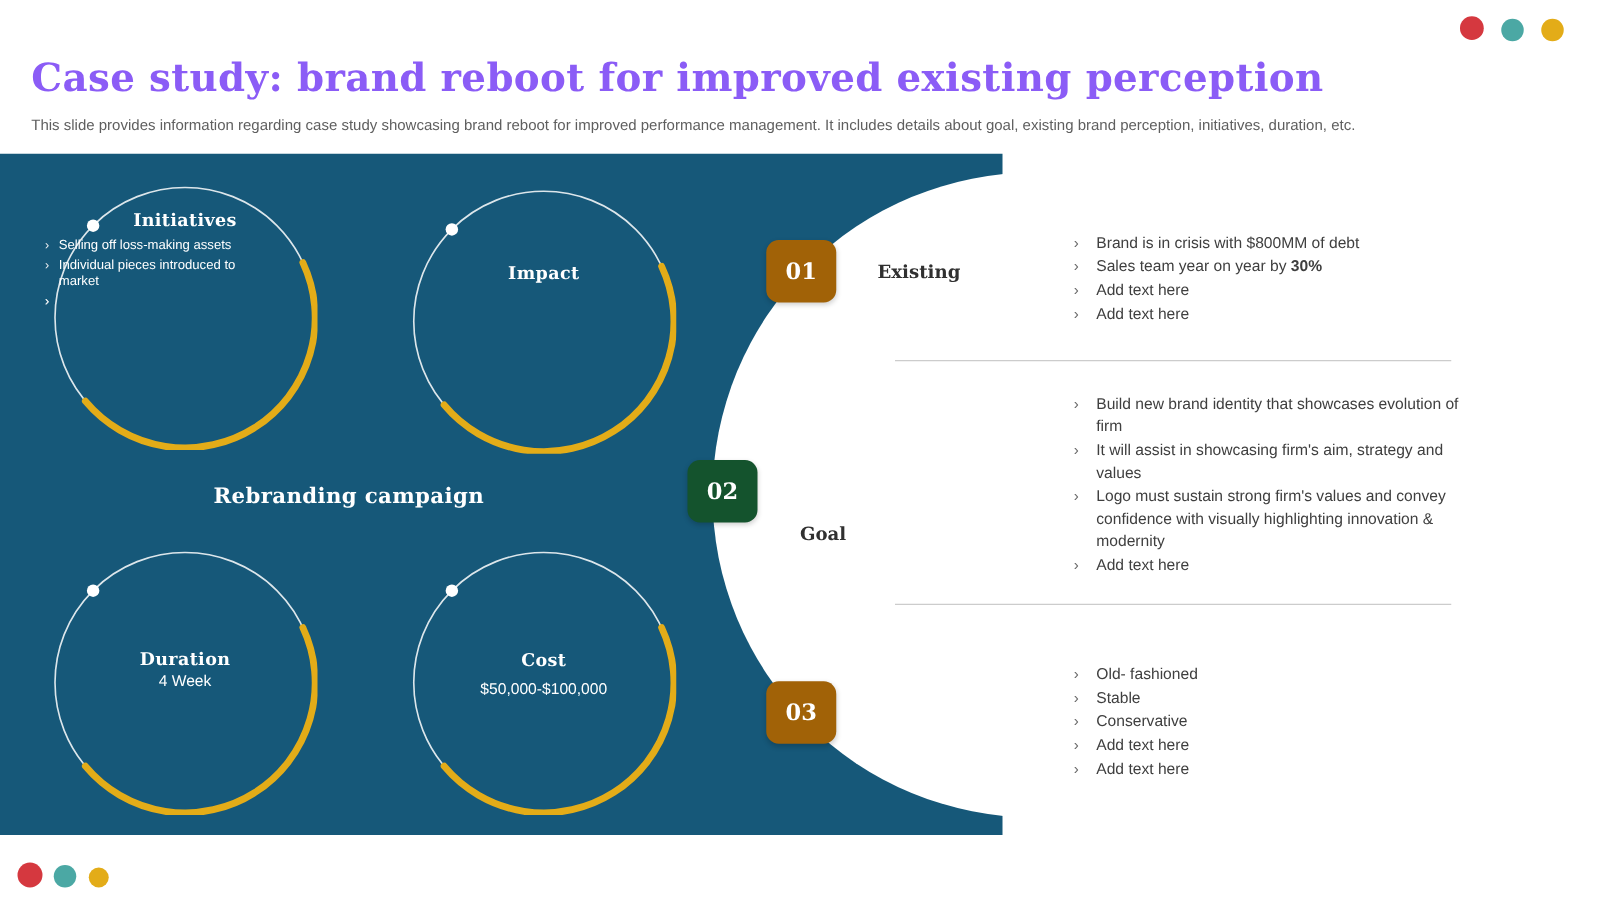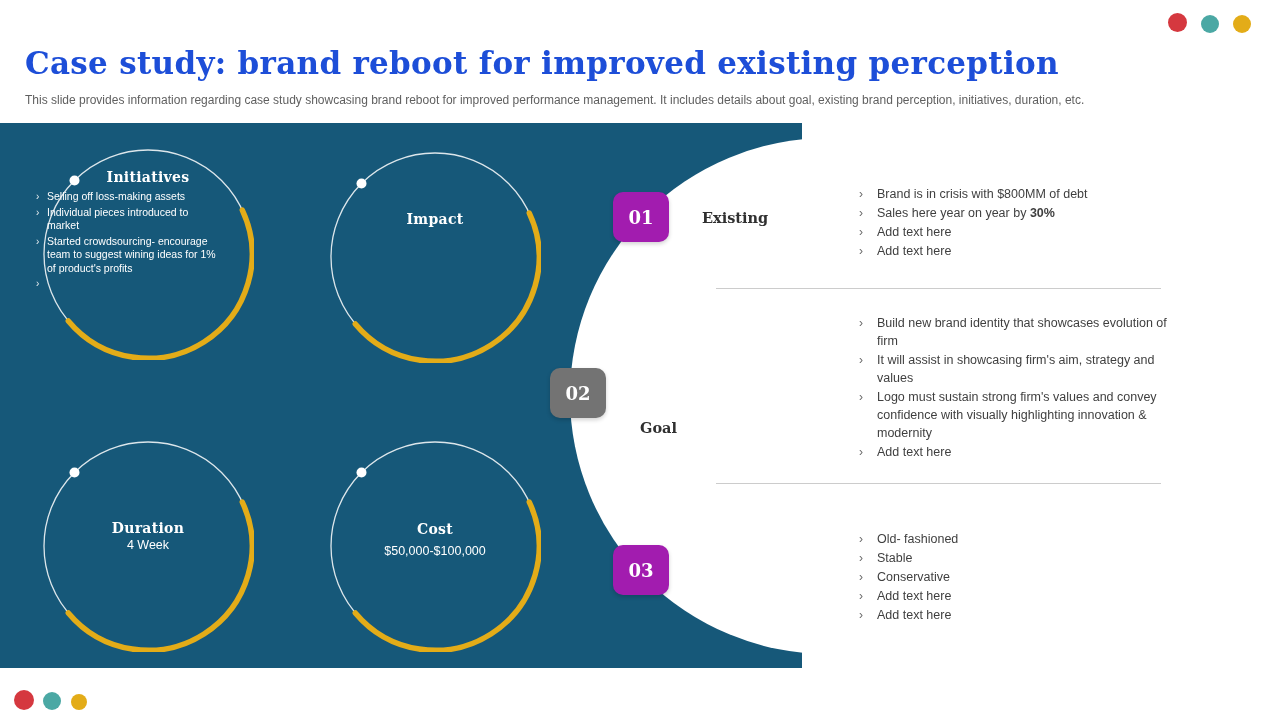--- a/index.html
+++ b/index.html
@@ -7,21 +7,21 @@
     position:relative; width:1280px; height:720px; margin:0 auto;
     background:#ffffff; overflow:hidden;
     font-family:"Liberation Sans", sans-serif;
   }
   .abs { position:absolute; }
 
   
   .title {
     left:25px; top:24px; width:1100px;
     font-family:"DejaVu Serif", serif; font-size:31px; font-weight:600;
-    color:#1d4ed8; letter-spacing:0.3px; white-space:nowrap;
+    color:#8b5cf6; letter-spacing:0.3px; white-space:nowrap;
   }
   .subtitle {
     left:25px; top:81px; width:1120px; font-size:12px; color:#5f5f5f; white-space:nowrap;
   }
   .dot { border-radius:50%; }
   .dot.red    { background:#d5383f; }
   .dot.teal   { background:#4ba8a4; }
   .dot.yellow { background:#e3ac18; }
 
   
@@ -43,22 +43,22 @@
     left:129px; top:387px; width:300px; text-align:center; color:#ffffff;
     font-family:"DejaVu Serif", serif; font-weight:bold; font-size:17px; letter-spacing:0.3px;
   }
 
   
   .badge {
     width:56px; height:50px; border-radius:10px; display:flex; align-items:center; justify-content:center;
     color:#ffffff; font-family:"DejaVu Serif", serif; font-weight:bold; font-size:18px;
     box-shadow:0 2px 4px rgba(0,0,0,0.18);
   }
-  .badge.teal { background:#a21caf;text-align:right; }
-  .badge.red  { background:#737373; }
+  .badge.teal { background:#a16207;text-align:right; }
+  .badge.red  { background:#14532d; }
   .sec-label {
     font-family:"DejaVu Serif", serif; font-weight:bold; font-size:14.5px; color:#303030; line-height:19px;
   }
   .sec-list { width:312px; margin:0; padding:0; list-style:none; font-size:12.5px; color:#3f3f3f; line-height:18px; }
   .sec-list li { position:relative; padding-left:22px; margin-bottom:1px; }
   .sec-list .chev { position:absolute; left:4px; top:0; color:#6a6a6a; font-size:12px; }
   .divider { height:1px; background:#cccccc; width:445px; left:716px; }
 
   
   .footer-note { left:0; top:697px; width:1280px; text-align:center; font-size:11.5px; color:#6b6b6b; }
@@ -80,31 +80,32 @@
 
   <svg class="abs ring-svg" style="left:42px; top:148px;" width="212" height="212" viewBox="0 0 212 212">
     <circle cx="106" cy="106" r="104" fill="none" stroke="rgba(255,255,255,0.85)" stroke-width="1.3"></circle>
     <path d="M 26.3 172.9 A 104 104 0 0 0 200.3 62.1" fill="none" stroke="#e3ac18" stroke-width="5.5" stroke-linecap="round"></path>
     <circle cx="32.5" cy="32.5" r="5" fill="#ffffff"></circle>
   </svg>
   <div class="abs circle-title" style="left:42px; top:169px; width:212px;">Initiatives</div>
   <ul class="abs init-list" style="left:36px; top:190px;">
     <li><span class="chev">›</span><span>Selling off loss-making assets</span></li>
     <li><span class="chev">›</span><span>Individual pieces introduced to market</span></li>
-    <li><span class="chev">›</span><span>Started crowdsourcing- encourage team to suggest wining ideas for 1% of product's profits</span></li>
+    <li><span class="chev">›</span></li>
     <li><span class="chev">›</span></li>
   </ul>
 
   <svg class="abs ring-svg" style="left:329px; top:151px;" width="212" height="212" viewBox="0 0 212 212">
     <circle cx="106" cy="106" r="104" fill="none" stroke="rgba(255,255,255,0.85)" stroke-width="1.3"></circle>
     <path d="M 26.3 172.9 A 104 104 0 0 0 200.3 62.1" fill="none" stroke="#e3ac18" stroke-width="5.5" stroke-linecap="round"></path>
     <circle cx="32.5" cy="32.5" r="5" fill="#ffffff"></circle>
   </svg>
   <div class="abs circle-title" style="left:329px; top:211px; width:212px;">Impact</div>
 
+  <div class="abs center-label">Rebranding campaign</div>
 
   <svg class="abs ring-svg" style="left:42px; top:440px;" width="212" height="212" viewBox="0 0 212 212">
     <circle cx="106" cy="106" r="104" fill="none" stroke="rgba(255,255,255,0.85)" stroke-width="1.3"></circle>
     <path d="M 26.3 172.9 A 104 104 0 0 0 200.3 62.1" fill="none" stroke="#e3ac18" stroke-width="5.5" stroke-linecap="round"></path>
     <circle cx="32.5" cy="32.5" r="5" fill="#ffffff"></circle>
   </svg>
   <div class="abs circle-title" style="left:42px; top:520px; width:212px;">Duration</div>
   <div class="abs circle-value" style="left:42px; top:538px; width:212px;">4 Week</div>
 
   <svg class="abs ring-svg" style="left:329px; top:440px;" width="212" height="212" viewBox="0 0 212 212">
@@ -112,21 +113,21 @@
     <path d="M 26.3 172.9 A 104 104 0 0 0 200.3 62.1" fill="none" stroke="#e3ac18" stroke-width="5.5" stroke-linecap="round"></path>
     <circle cx="32.5" cy="32.5" r="5" fill="#ffffff"></circle>
   </svg>
   <div class="abs circle-title" style="left:329px; top:521px; width:212px;">Cost</div>
   <div class="abs circle-value" style="left:329px; top:544px; width:212px;">$50,000-$100,000</div>
 
   <div class="abs badge teal" style="left:613px; top:192px;">01</div>
   <div class="abs sec-label" style="left:702px; top:208px;">Existing</div>
   <ul class="abs sec-list" style="left:855px; top:185px;">
     <li><span class="chev">›</span><span>Brand is in crisis with $800MM of debt</span></li>
-    <li><span class="chev">›</span><span>Sales here year on year by </span><b>30%</b></li>
+    <li><span class="chev">›</span><span>Sales team year on year by </span><b>30%</b></li>
     <li><span class="chev">›</span><span>Add text here</span></li>
     <li><span class="chev">›</span><span>Add text here</span></li>
   </ul>
   <div class="abs divider" style="top:288px;"></div>
 
   <div class="abs badge red" style="left:550px; top:368px;">02</div>
   <div class="abs sec-label" style="left:640px; top:379px;margin-top:39px;">Goal</div>
   <ul class="abs sec-list" style="left:855px; top:314px;">
     <li><span class="chev">›</span><span>Build new brand identity that showcases evolution of firm</span></li>
     <li><span class="chev">›</span><span>It will assist in showcasing firm's aim, strategy and values</span></li>

